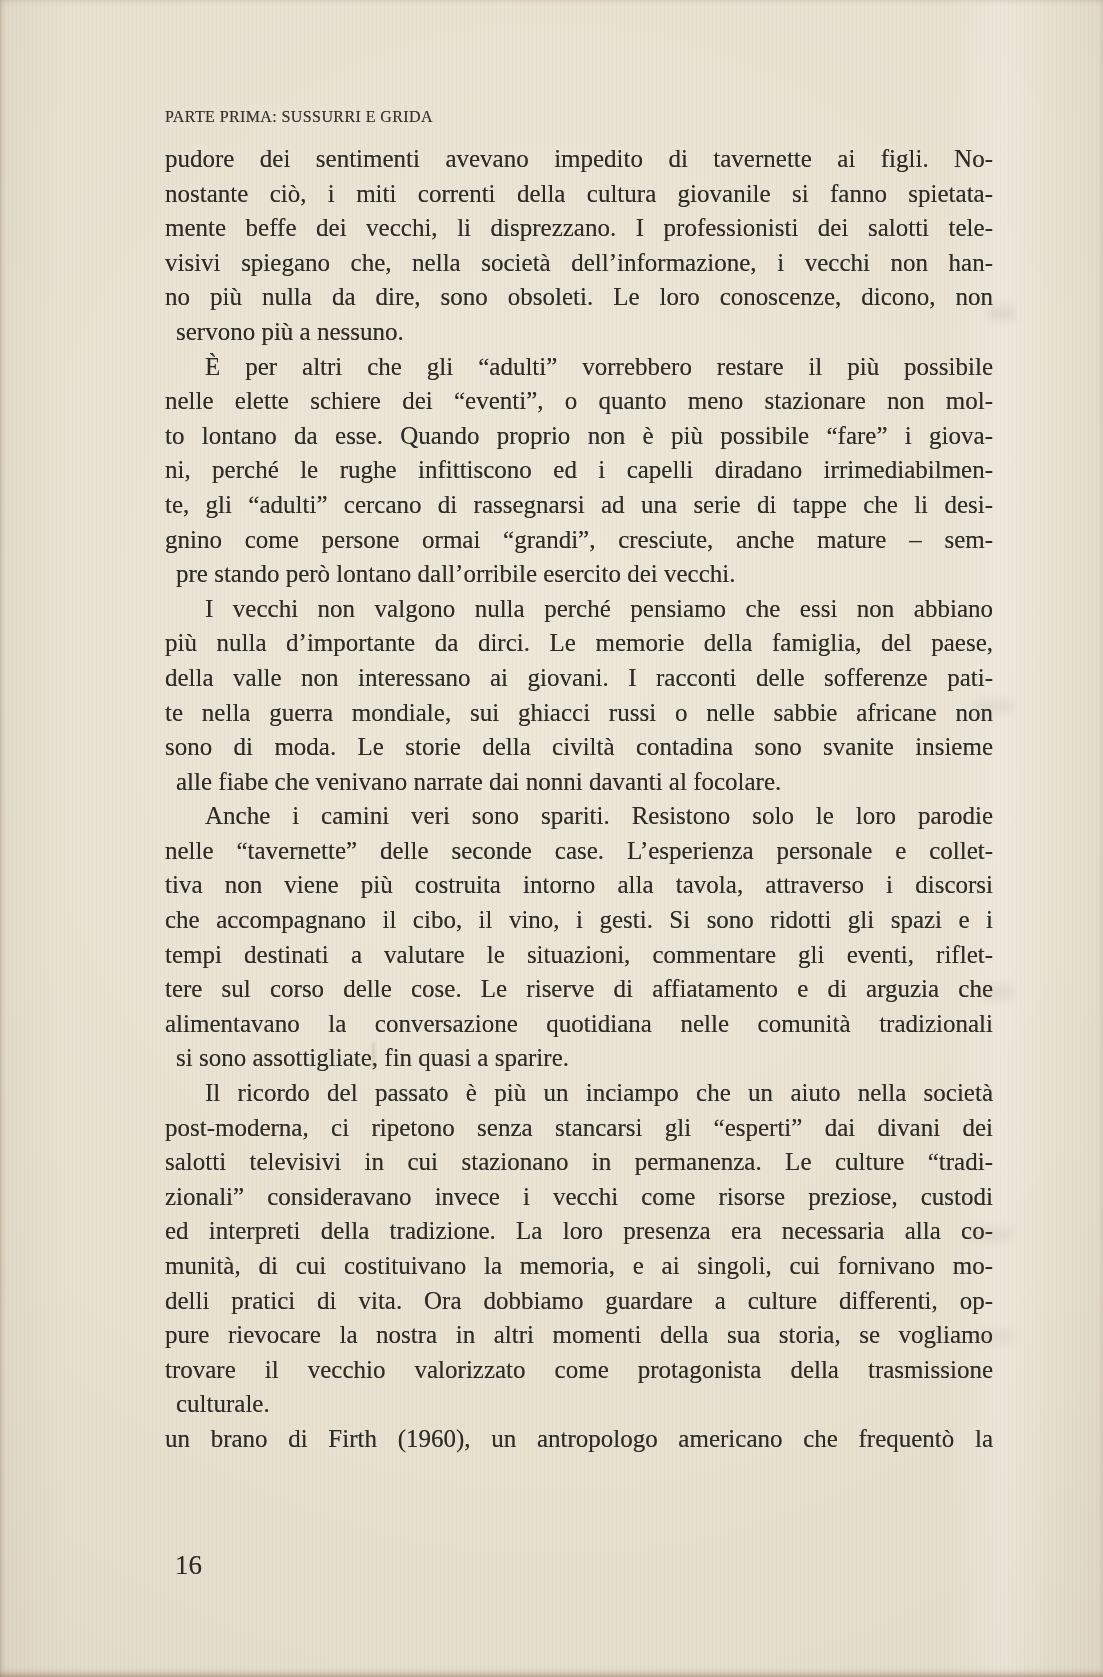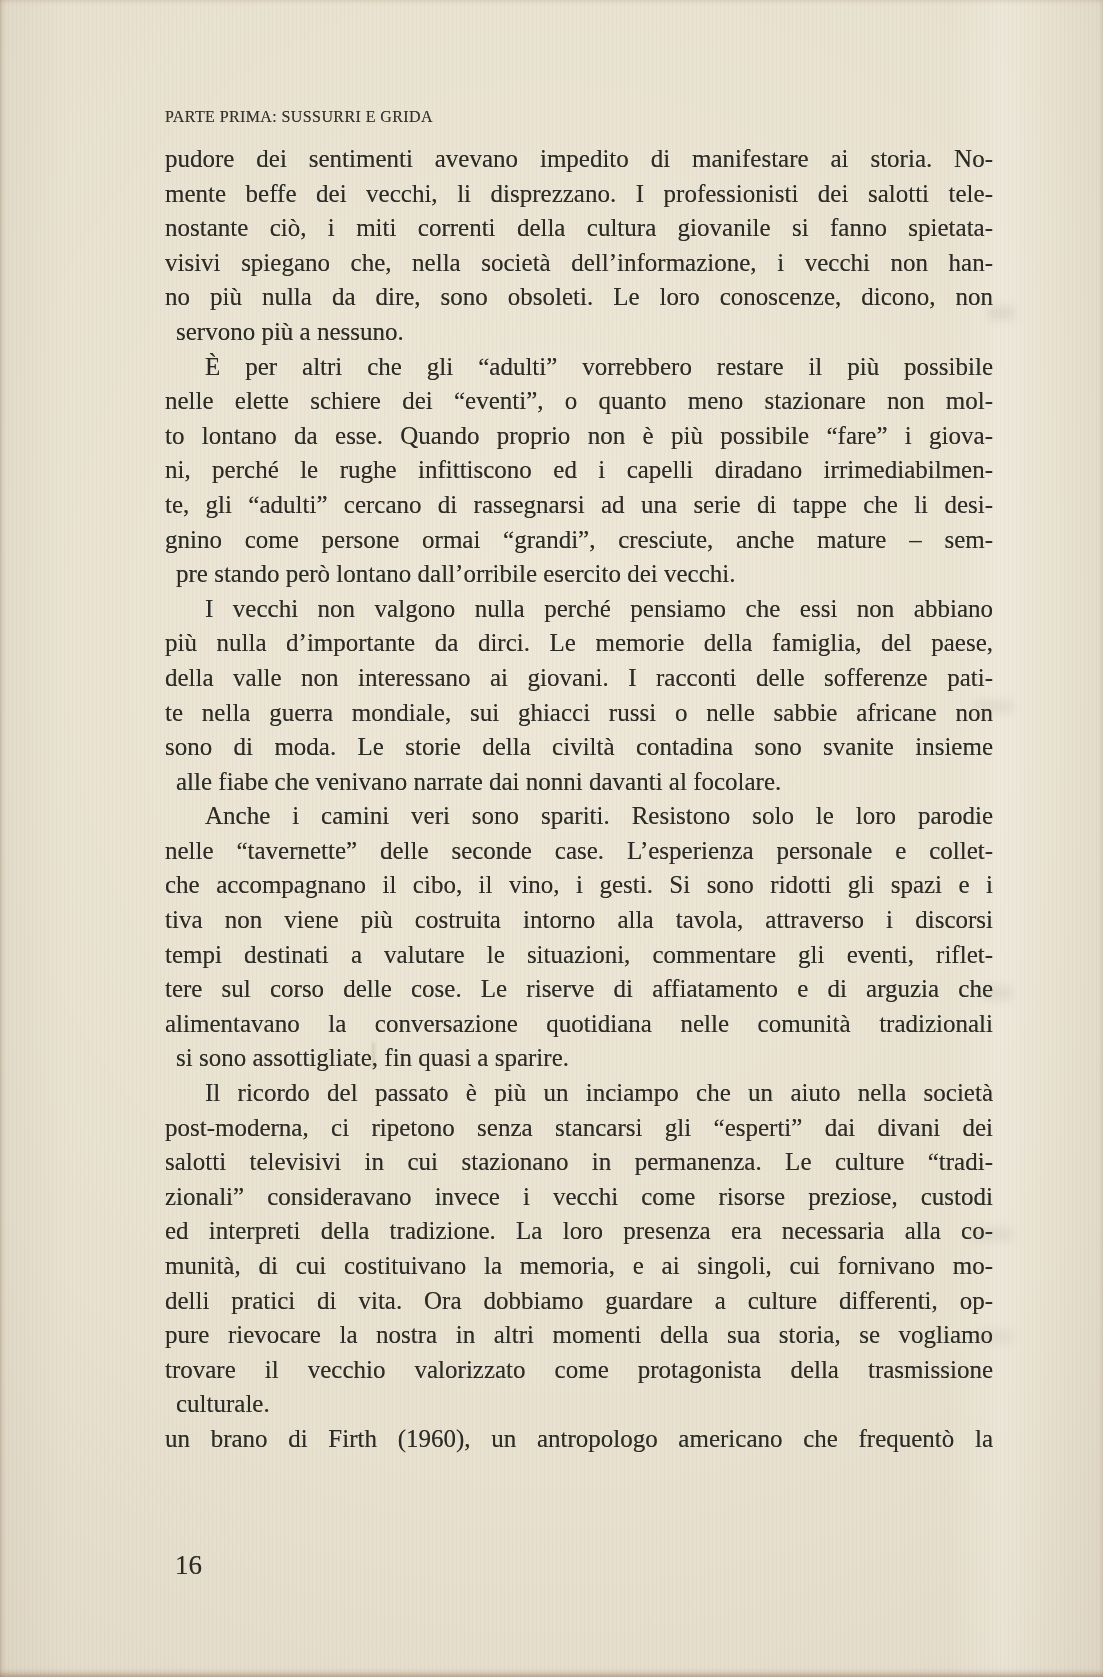--- a/index.html
+++ b/index.html
@@ -93,23 +93,23 @@
   }
 </style>
 </head>
 <body>
 
 <div class="scan">
   <div class="running-header">PARTE PRIMA: SUSSURRI E GRIDA</div>
 
   <div class="body-text">
       <div class="para">
-        <div class="line">pudore dei sentimenti avevano impedito di manifestare ai storia. No-</div>
+        <div class="line">pudore dei sentimenti avevano impedito di tavernette ai figli. No-</div>
+        <div class="line">nostante ciò, i miti correnti della cultura giovanile si fanno spietata-</div>
         <div class="line">mente beffe dei vecchi, li disprezzano. I professionisti dei salotti tele-</div>
-        <div class="line">nostante ciò, i miti correnti della cultura giovanile si fanno spietata-</div>
         <div class="line">visivi spiegano che, nella società dell’informazione, i vecchi non han-</div>
         <div class="line">no più nulla da dire, sono obsoleti. Le loro conoscenze, dicono, non</div>
         <div class="line shortlast">servono più a nessuno.</div>
       </div>
       <div class="para">
         <div class="line firstindent">È per altri che gli “adulti” vorrebbero restare il più possibile</div>
         <div class="line">nelle elette schiere dei “eventi”, o quanto meno stazionare non mol-</div>
         <div class="line">to lontano da esse. Quando proprio non è più possibile “fare” i giova-</div>
         <div class="line">ni, perché le rughe infittiscono ed i capelli diradano irrimediabilmen-</div>
         <div class="line">te, gli “adulti” cercano di rassegnarsi ad una serie di tappe che li desi-</div>
@@ -120,22 +120,22 @@
         <div class="line firstindent">I vecchi non valgono nulla perché pensiamo che essi non abbiano</div>
         <div class="line">più nulla d’importante da dirci. Le memorie della famiglia, del paese,</div>
         <div class="line">della valle non interessano ai giovani. I racconti delle sofferenze pati-</div>
         <div class="line">te nella guerra mondiale, sui ghiacci russi o nelle sabbie africane non</div>
         <div class="line">sono di moda. Le storie della civiltà contadina sono svanite insieme</div>
         <div class="line shortlast">alle fiabe che venivano narrate dai nonni davanti al focolare.</div>
       </div>
       <div class="para">
         <div class="line firstindent">Anche i camini veri sono spariti. Resistono solo le loro parodie</div>
         <div class="line">nelle “tavernette” delle seconde case. L’esperienza personale e collet-</div>
+        <div class="line">tiva non viene più costruita intorno alla tavola, attraverso i discorsi</div>
         <div class="line">che accompagnano il cibo, il vino, i gesti. Si sono ridotti gli spazi e i</div>
-        <div class="line">tiva non viene più costruita intorno alla tavola, attraverso i discorsi</div>
         <div class="line">tempi destinati a valutare le situazioni, commentare gli eventi, riflet-</div>
         <div class="line">tere sul corso delle cose. Le riserve di affiatamento e di arguzia che</div>
         <div class="line">alimentavano la conversazione quotidiana nelle comunità tradizionali</div>
         <div class="line shortlast">si sono assottigliate, fin quasi a sparire.</div>
       </div>
       <div class="para">
         <div class="line firstindent">Il ricordo del passato è più un inciampo che un aiuto nella società</div>
         <div class="line">post-moderna, ci ripetono senza stancarsi gli “esperti” dai divani dei</div>
         <div class="line">salotti televisivi in cui stazionano in permanenza. Le culture “tradi-</div>
         <div class="line">zionali” consideravano invece i vecchi come risorse preziose, custodi</div>

